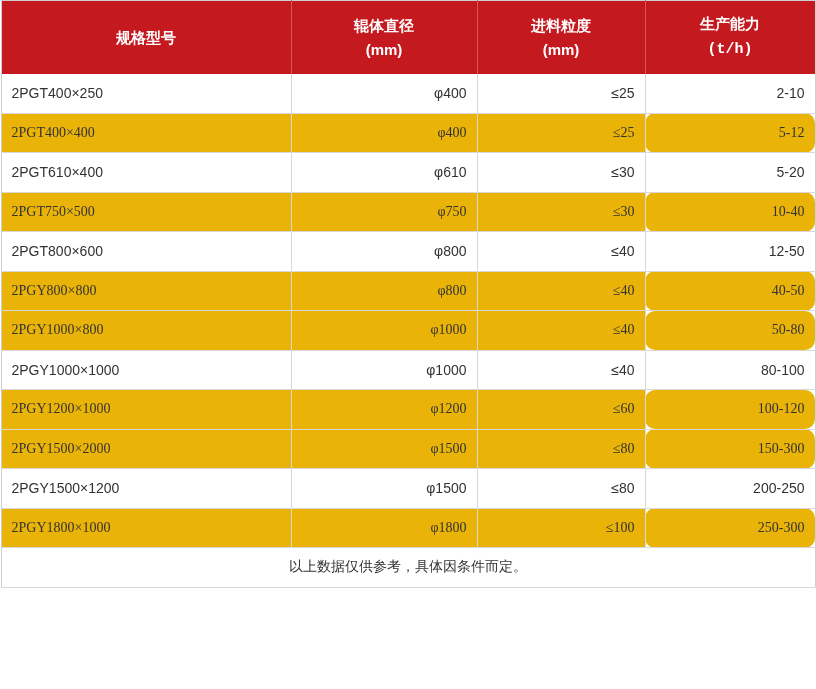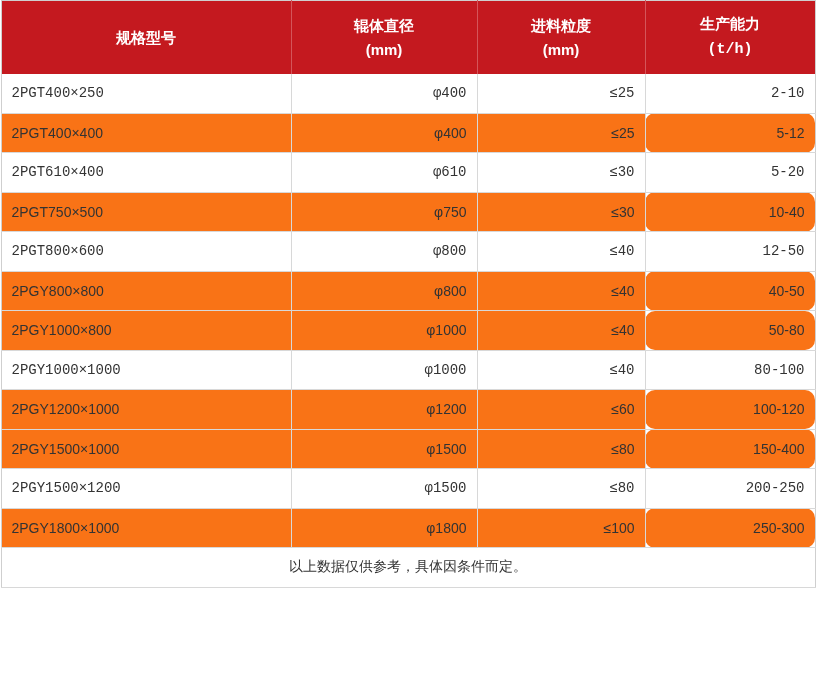--- a/index.html
+++ b/index.html
@@ -54,24 +54,24 @@
     padding: 0 10px;
     vertical-align: middle;
     color: #333333;
   }
   .spec-table tbody td:last-child {
     border-right: none;
     border-radius: 10px;
   }
   .spec-table tbody tr.odd td {
     background: #ffffff;
-    font-family: Liberation Mono, monospace;
   }
   .spec-table tbody tr.even td {
-    background: #f97316;
+    background: #eab308;
+    font-family: Liberation Serif, serif;
   }
   .cell-model {
     text-align: left;
   }
   .cell-center {
     text-align: right;
   }
   .footnote-cell {
     text-align: center;
     font-size: 14px;
@@ -160,24 +160,24 @@
       <td class="cell-center">≤40</td>
       <td class="cell-center">80-100</td>
     </tr>
     <tr class="even">
       <td class="cell-model">2PGY1200×1000</td>
       <td class="cell-center">φ1200</td>
       <td class="cell-center">≤60</td>
       <td class="cell-center">100-120</td>
     </tr>
     <tr class="even">
-      <td class="cell-model">2PGY1500×1000</td>
+      <td class="cell-model">2PGY1500×2000</td>
       <td class="cell-center">φ1500</td>
       <td class="cell-center">≤80</td>
-      <td class="cell-center">150-400</td>
+      <td class="cell-center">150-300</td>
     </tr>
     <tr class="odd">
       <td class="cell-model">2PGY1500×1200</td>
       <td class="cell-center">φ1500</td>
       <td class="cell-center">≤80</td>
       <td class="cell-center">200-250</td>
     </tr>
     <tr class="even">
       <td class="cell-model">2PGY1800×1000</td>
       <td class="cell-center">φ1800</td>

